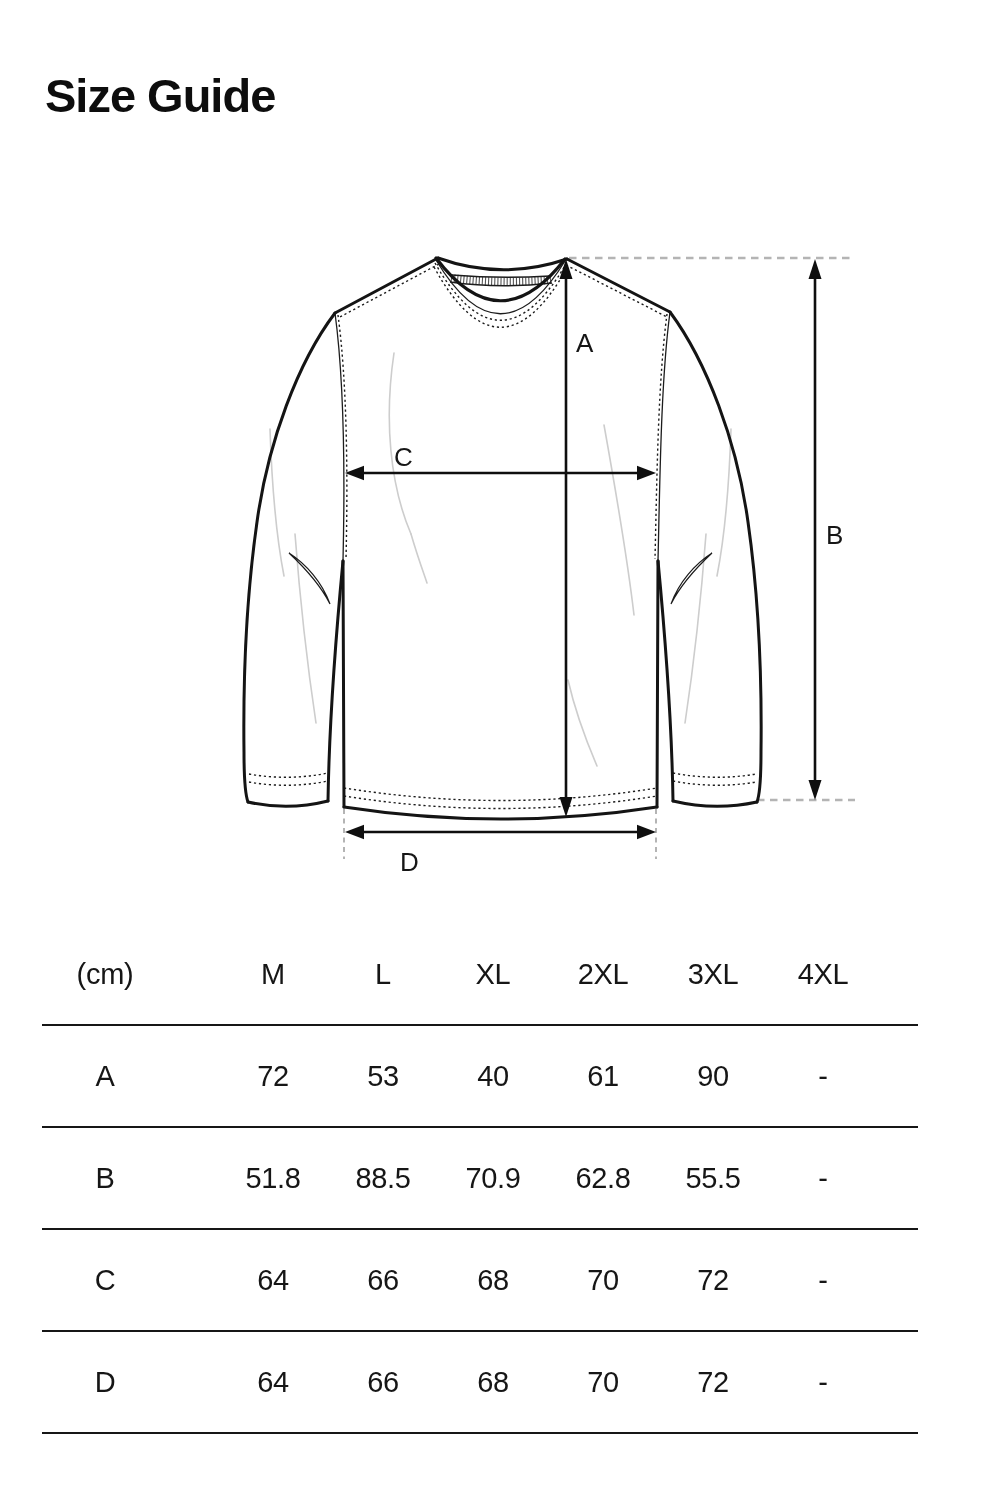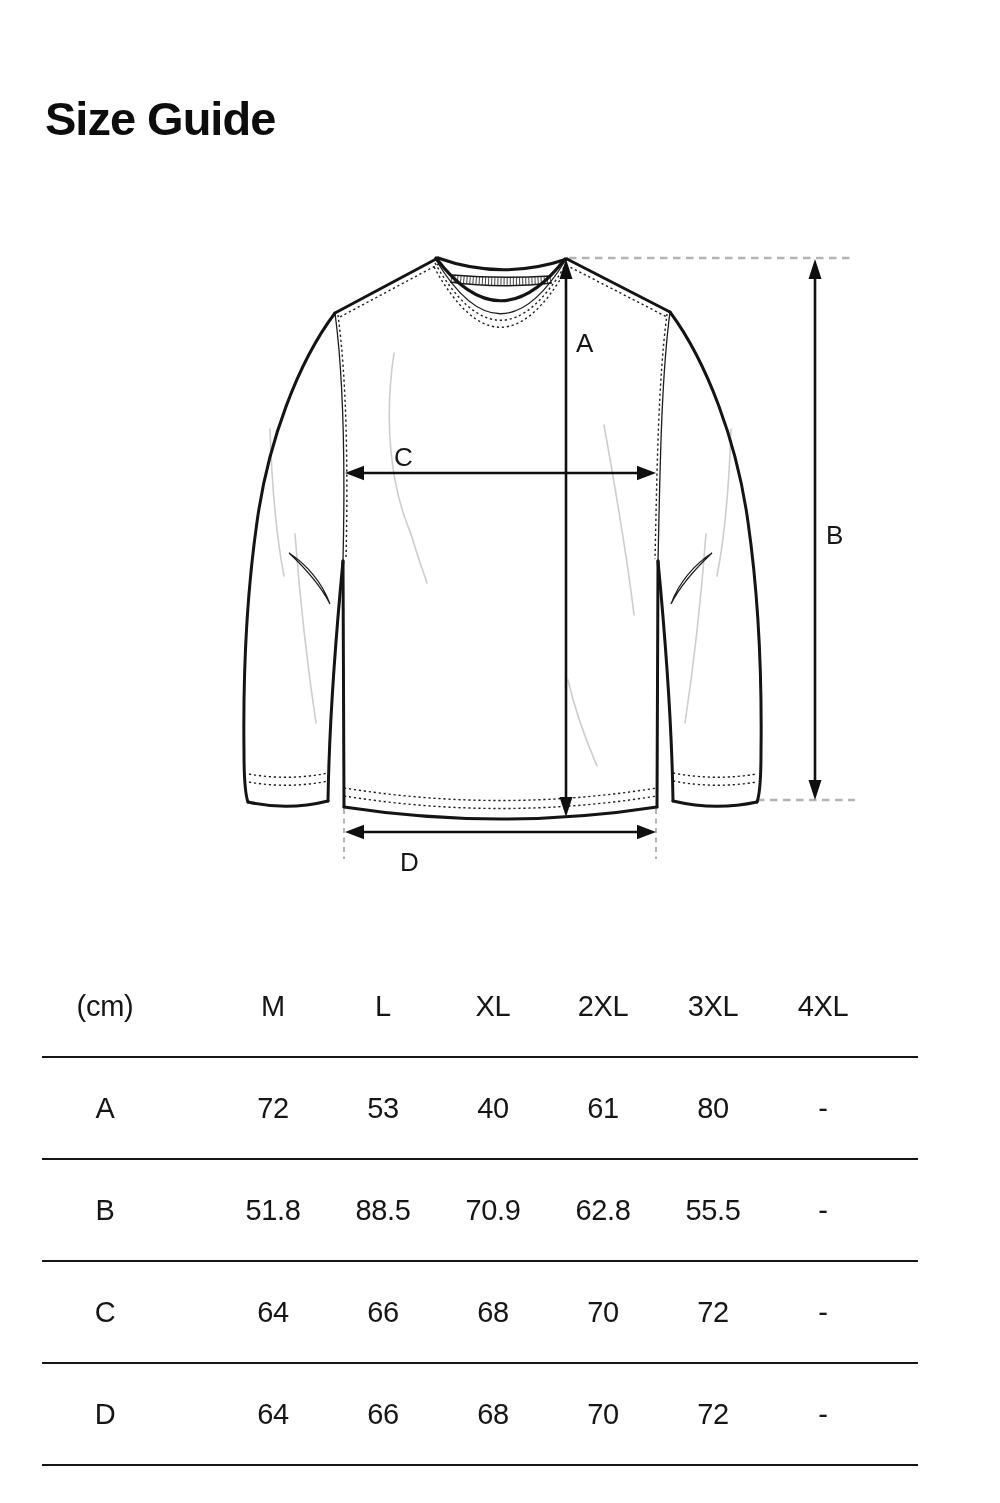--- a/index.html
+++ b/index.html
@@ -1,27 +1,27 @@
 <!DOCTYPE html>
 <html><head>
 <meta charset="utf-8">
 <style>
   html,body{margin:0;padding:0;}
   body{
     width:1000px;height:1503px;position:relative;background:#ffffff;
     font-family:"Liberation Sans", sans-serif;color:#141414;overflow:hidden;
   }
   .page-title{
-    position:absolute;left:45px;top:91px;
+    position:absolute;left:45px;top:68px;
     font-size:47px;font-weight:700;letter-spacing:-1px;color:#0d0d0d;
   }
   .diagram-wrap{position:absolute;left:0;top:230px;width:1000px;height:680px;}
   .mlabel{font-family:"Liberation Sans",sans-serif;font-size:26px;fill:#161616;}
   .size-table{
-    position:absolute;left:42px;top:956px;width:876px;
+    position:absolute;left:42px;top:924px;width:876px;
     font-size:29px;color:#161616;letter-spacing:-0.3px;
   }
   .trow{display:flex;align-items:center;height:100px;border-bottom:2px solid #161616;}
   .trow.header{height:100px;}
   .cell{display:flex;align-items:center;justify-content:center;}
   .cell.lab{width:126px;}
   .cell.gap{width:50px;}
   .cell.val{width:110px;}
 </style>
 </head>
@@ -142,21 +142,21 @@
     <div class="cell val">4XL</div>
   </div>
 
   <div class="trow">
     <div class="cell lab">A</div>
     <div class="cell gap"></div>
     <div class="cell val">72</div>
     <div class="cell val">53</div>
     <div class="cell val">40</div>
     <div class="cell val">61</div>
-    <div class="cell val">80</div>
+    <div class="cell val">90</div>
     <div class="cell val">-</div>
   </div>
 
   <div class="trow">
     <div class="cell lab">B</div>
     <div class="cell gap"></div>
     <div class="cell val">51.8</div>
     <div class="cell val">88.5</div>
     <div class="cell val">70.9</div>
     <div class="cell val">62.8</div>

